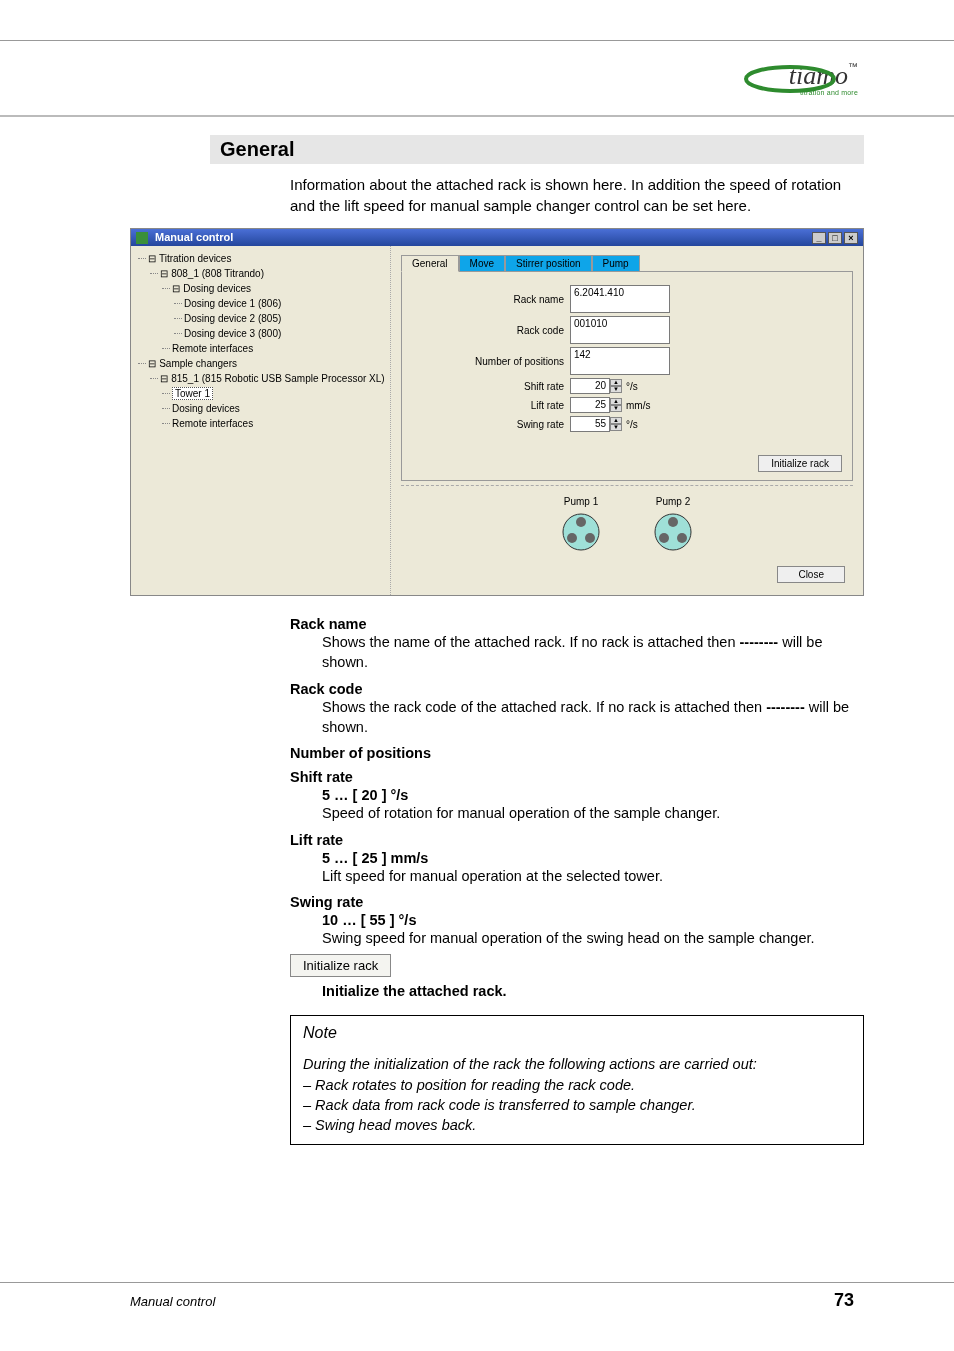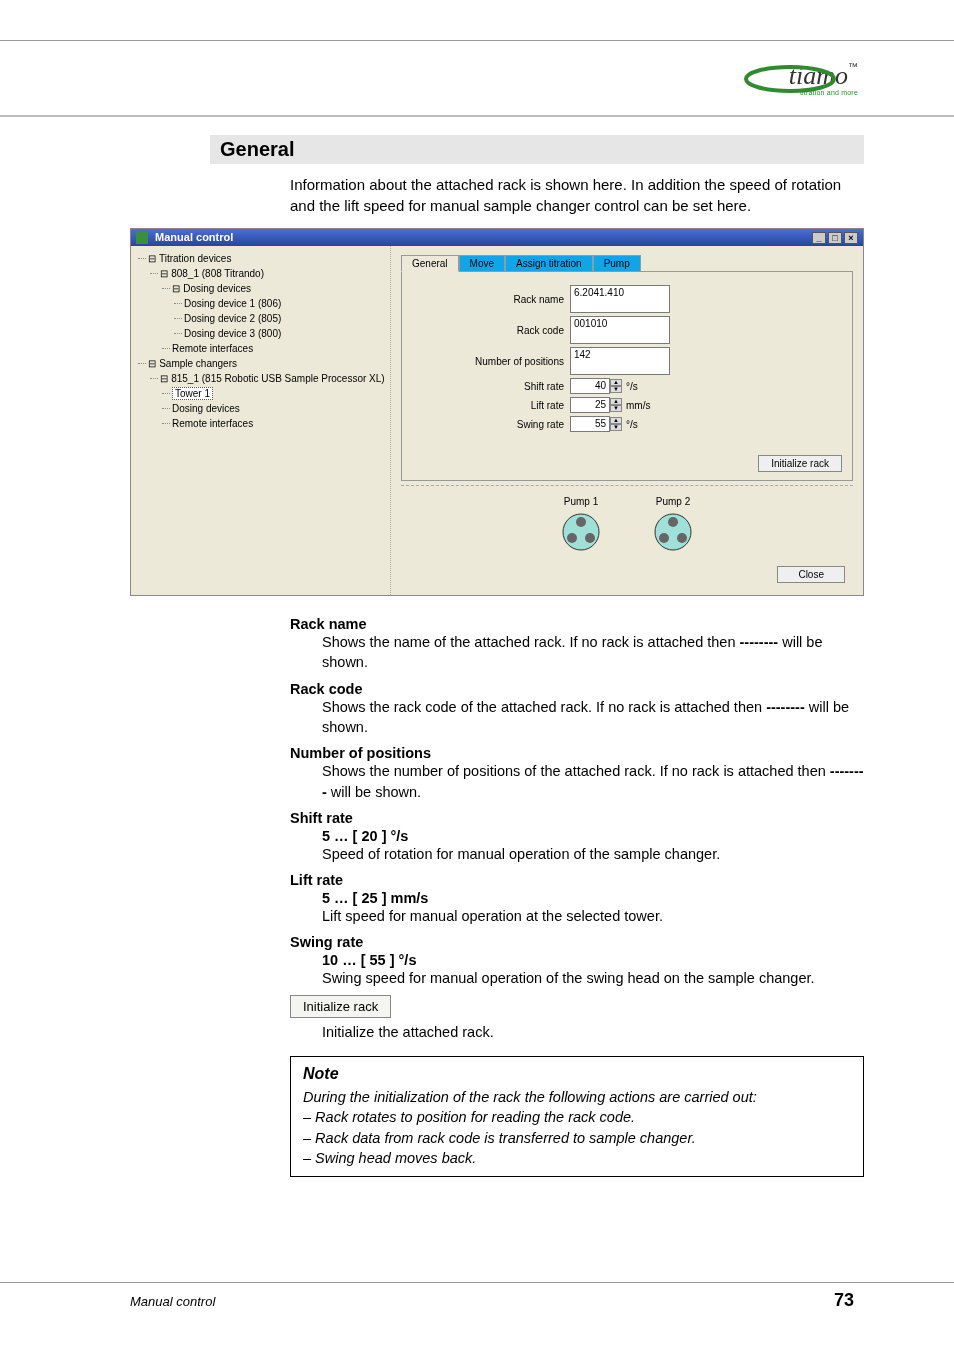--- a/index.html
+++ b/index.html
@@ -106,21 +106,21 @@
   .defs { margin-left:160px; font-size:14.5px; }
   .defs .dterm { font-weight:bold; margin-top:8px; }
   .defs .sub { margin-left:32px; line-height:1.4; }
   .defs .subbold { font-weight:bold; margin-left:32px; margin-top:2px; }
   .defs .btn-img {
     display:inline-block; border:1px solid #888; background:#f4f4f0;
     padding:3px 12px; font-size:13px; margin-top:6px;
   }
 
   .note-box { border:1px solid #000; margin-left:160px; margin-top:14px; padding:8px 12px; }
-  .note-box .note-h { font-weight:bold; font-style:italic; margin-bottom:4px; }
+  .note-box .note-h { font-weight:normal; font-style:italic; margin-bottom:12px; }
   .note-box p { font-style:italic; font-size:14.5px; line-height:1.4; }
 
   .footer { position:absolute; bottom:40px; left:130px; right:100px; display:flex; justify-content:space-between; align-items:baseline; }
   .footer .ft { font-style:italic; font-size:13px; }
   .footer .pg { font-weight:bold; font-size:18px; }
   .footerline { position:absolute; bottom:68px; left:0; right:0; height:1px; background:#999; }
 </style>
 </head>
 <body>
 
@@ -182,39 +182,39 @@
               </ul>
             </li>
           </ul>
         </li>
       </ul>
     </div>
     <div class="right-pane">
       <div class="tab-strip">
         <div class="tab active">General</div>
         <div class="tab">Move</div>
-        <div class="tab">Assign titration</div>
+        <div class="tab">Stirrer position</div>
         <div class="tab">Pump</div>
       </div>
       <div class="tab-body">
         <div class="form-row">
           <label>Rack name</label>
           <span class="ro">6.2041.410</span>
         </div>
         <div class="form-row">
           <label>Rack code</label>
           <span class="ro">001010</span>
         </div>
         <div class="form-row">
           <label>Number of positions</label>
           <span class="ro">142</span>
         </div>
         <div class="form-row">
           <label>Shift rate</label>
-          <span class="spin">40</span>
+          <span class="spin">20</span>
           <span class="spin-btns">
               <div>▲</div>
               <div>▼</div>
             </span>
           <span class="unit">°/s</span>
         </div>
         <div class="form-row">
           <label>Lift rate</label>
           <span class="spin">25</span>
           <span class="spin-btns">
@@ -264,36 +264,35 @@
 </div>
 
 <div class="defs">
   <div class="dterm">Rack name</div>
   <div class="sub"><span>Shows the name of the attached rack. If no rack is attached then </span><b>--------</b><span> will be shown.</span></div>
 
   <div class="dterm">Rack code</div>
   <div class="sub"><span>Shows the rack code of the attached rack. If no rack is attached then </span><b>--------</b><span> will be shown.</span></div>
 
   <div class="dterm">Number of positions</div>
-  <div class="sub"><span>Shows the number of positions of the attached rack. If no rack is attached then </span><b>--------</b><span> will be shown.</span></div>
 
   <div class="dterm">Shift rate</div>
   <div class="subbold">5 … [ 20 ] °/s</div>
   <div class="sub">Speed of rotation for manual operation of the sample changer.</div>
 
   <div class="dterm">Lift rate</div>
   <div class="subbold">5 … [ 25 ] mm/s</div>
   <div class="sub">Lift speed for manual operation at the selected tower.</div>
 
   <div class="dterm">Swing rate</div>
   <div class="subbold">10 … [ 55 ] °/s</div>
   <div class="sub">Swing speed for manual operation of the swing head on the sample changer.</div>
 
   <span class="btn-img">Initialize rack</span>
-  <div class="sub" style="margin-top:4px;">Initialize the attached rack.</div>
+  <div class="sub" style="margin-top:4px;font-weight:bold;">Initialize the attached rack.</div>
 </div>
 
 <div class="note-box">
   <div class="note-h">Note</div>
   <p>During the initialization of the rack the following actions are carried out:</p>
   <p>– Rack rotates to position for reading the rack code.</p>
   <p>– Rack data from rack code is transferred to sample changer.</p>
   <p>– Swing head moves back.</p>
 </div>
 

